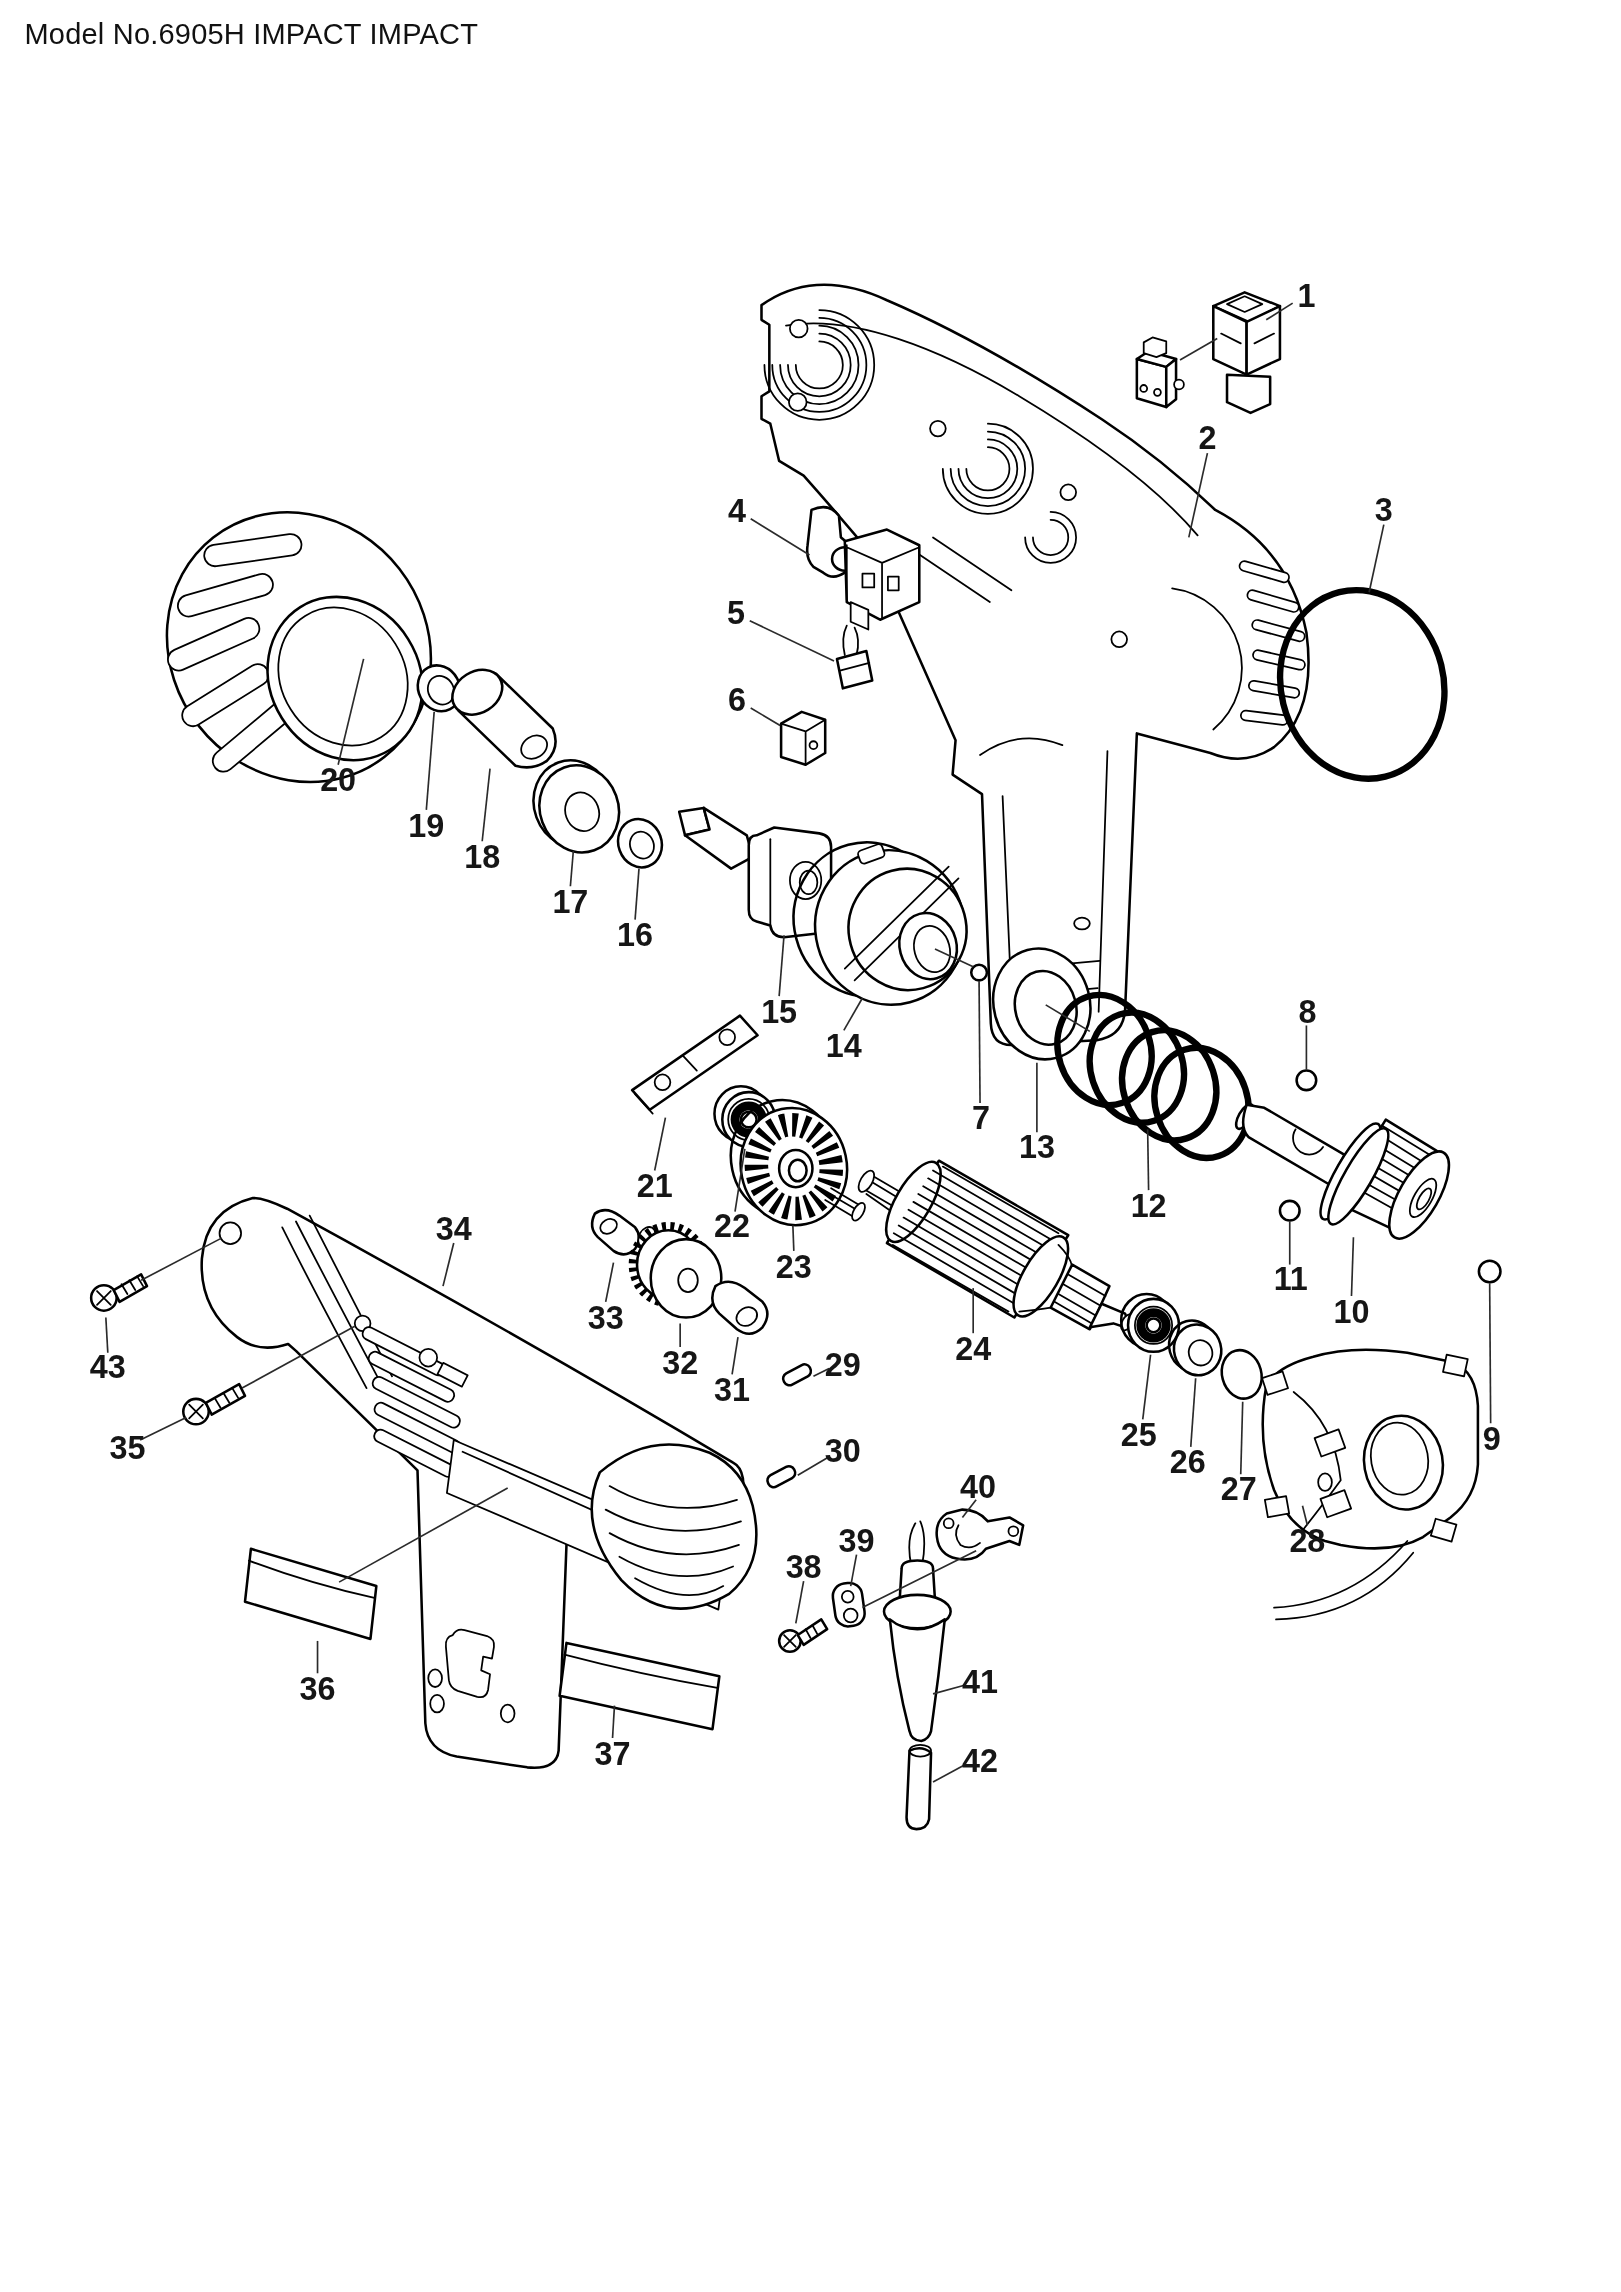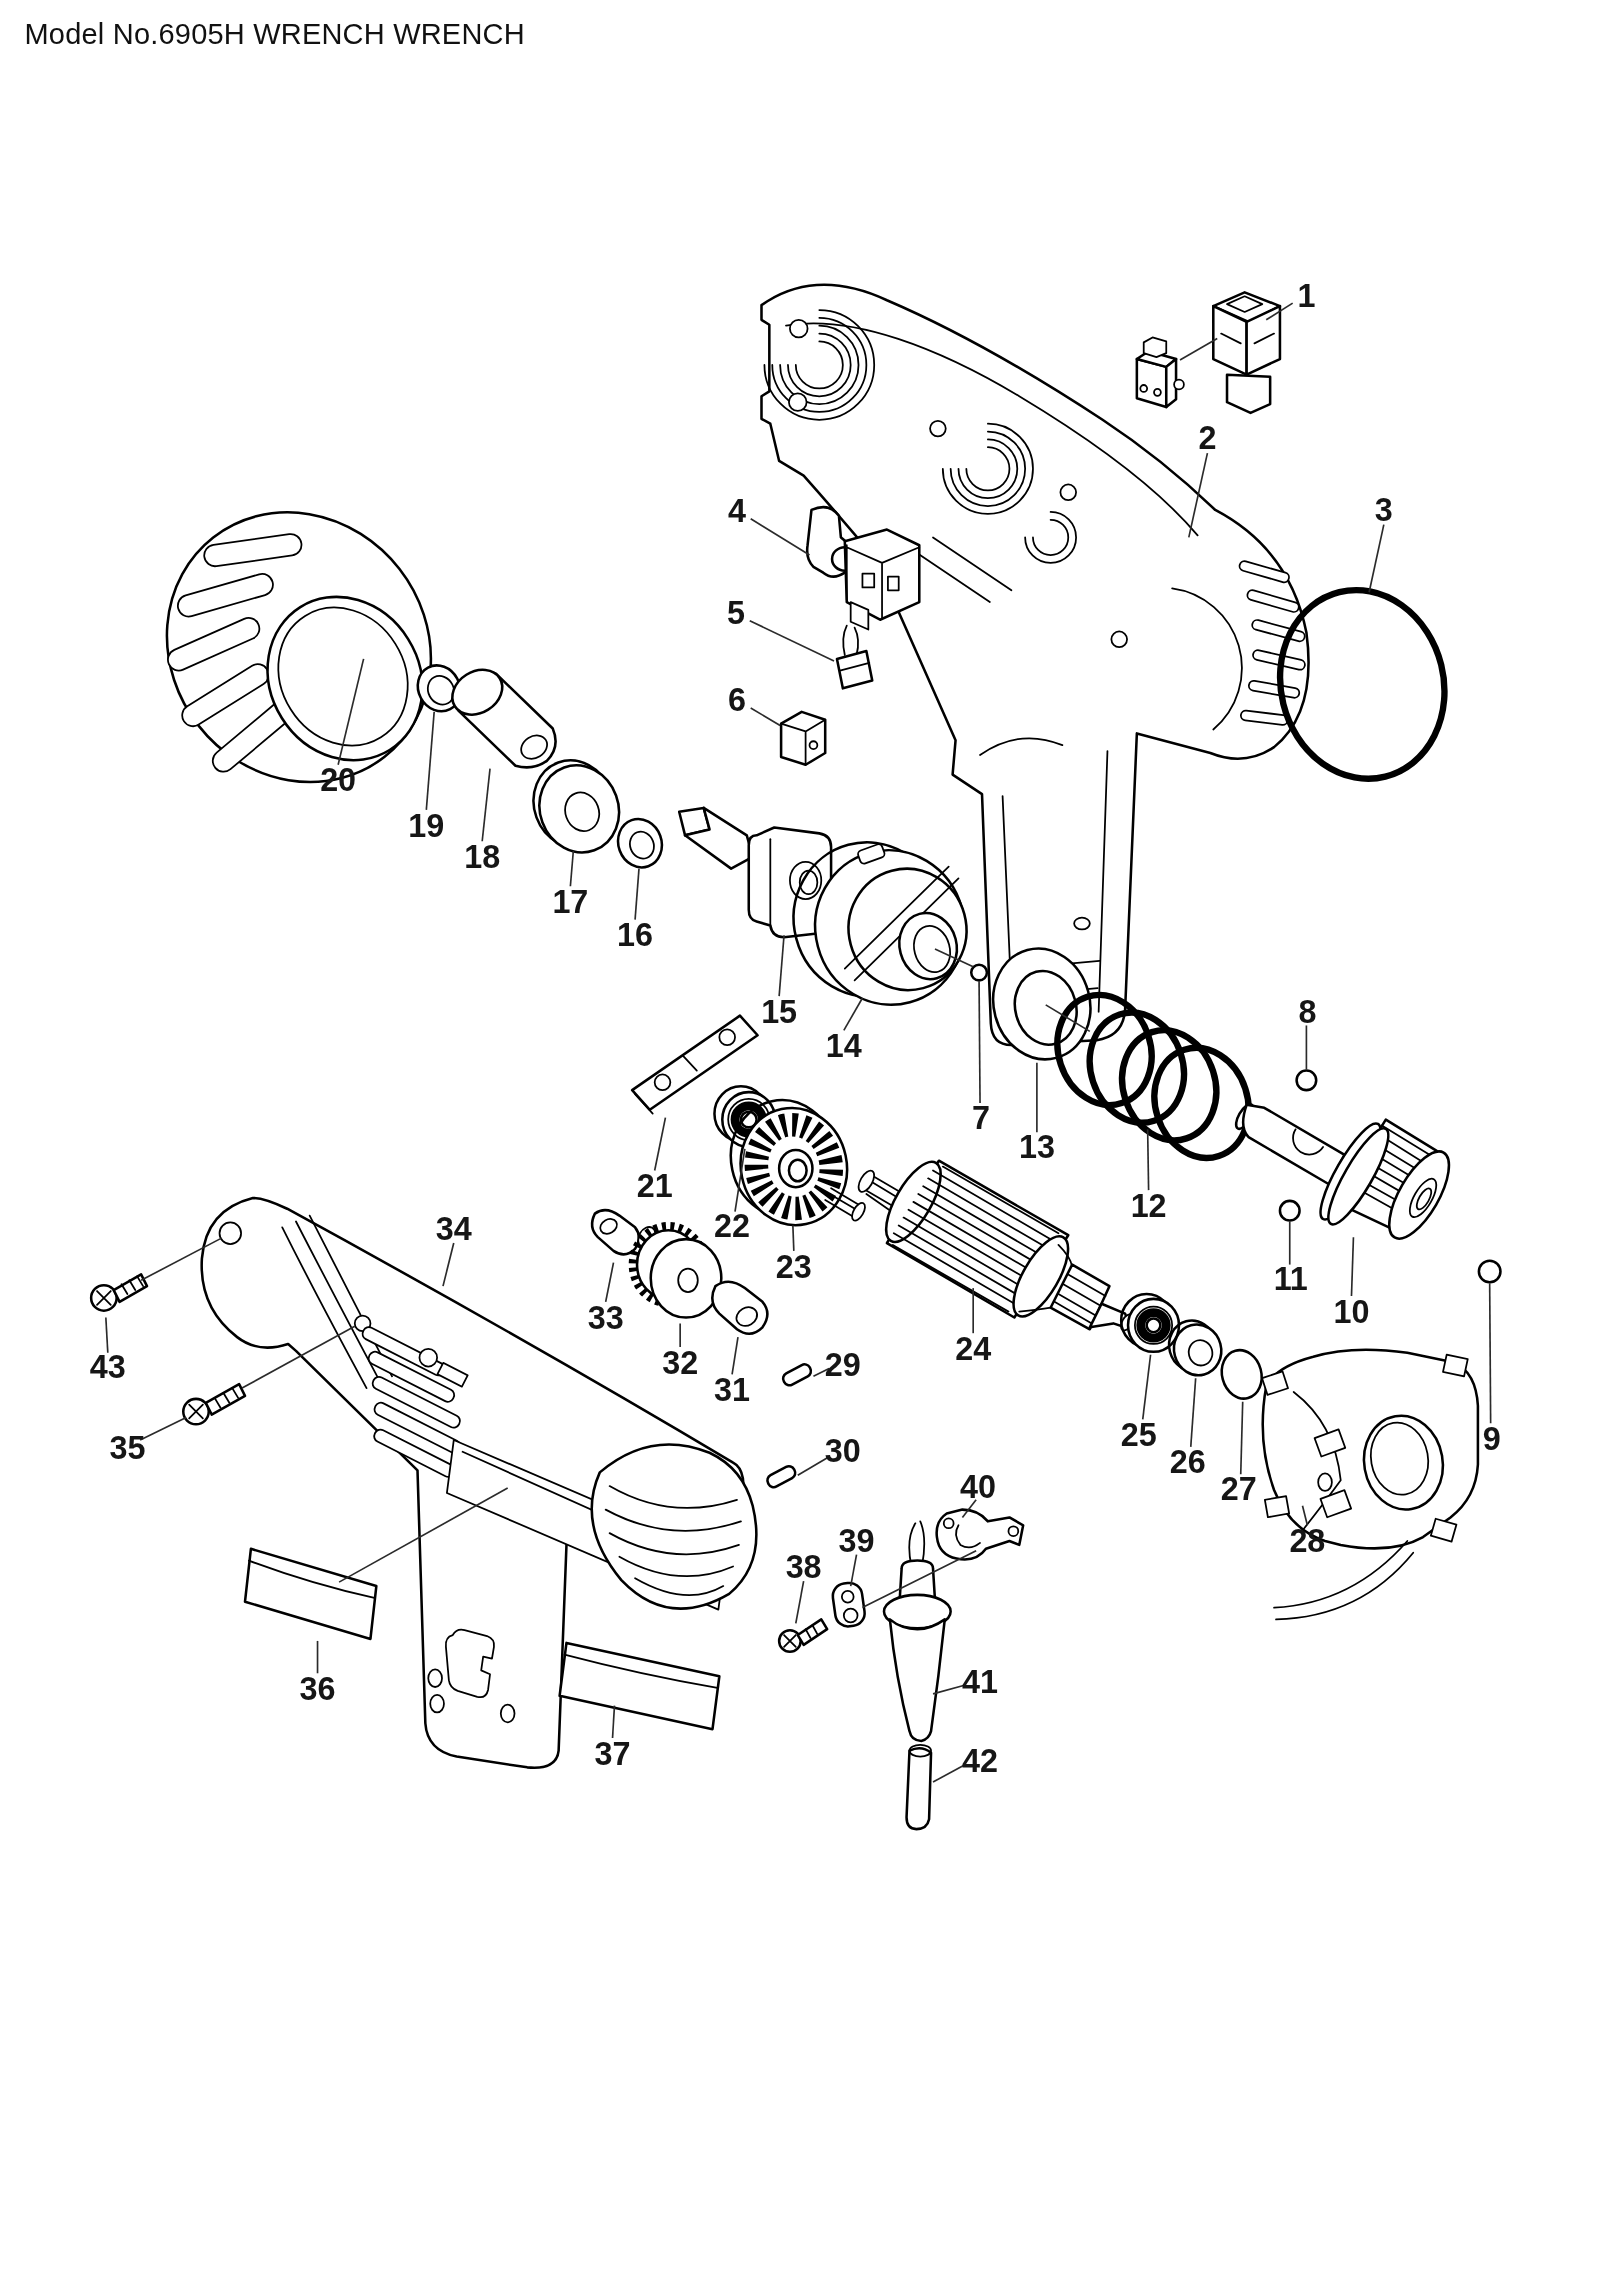--- a/index.html
+++ b/index.html
@@ -20,21 +20,21 @@
   .leader { stroke:#2b2b2b; stroke-width:1.7; }
   .part-number {
     font-family:"Liberation Sans", sans-serif;
     font-size:33px; font-weight:600; fill:#161616;
     text-anchor:middle; dominant-baseline:central;
   }
 </style>
 </head>
 <body>
 
-<div class="page-title">Model No.6905H WRENCH WRENCH</div>
+<div class="page-title">Model No.6905H IMPACT IMPACT</div>
 
 <svg id="diagram-svg" width="1621" height="2293" viewBox="0 0 1654 2339" xmlns="http://www.w3.org/2000/svg">
 
   <g>
     <path class="fw" d="M783,307
       C820,284 862,286 905,306
       C975,336 1055,382 1125,428
       C1175,461 1215,496 1240,520
       Q1316,560 1333,645
       Q1344,726 1300,762

